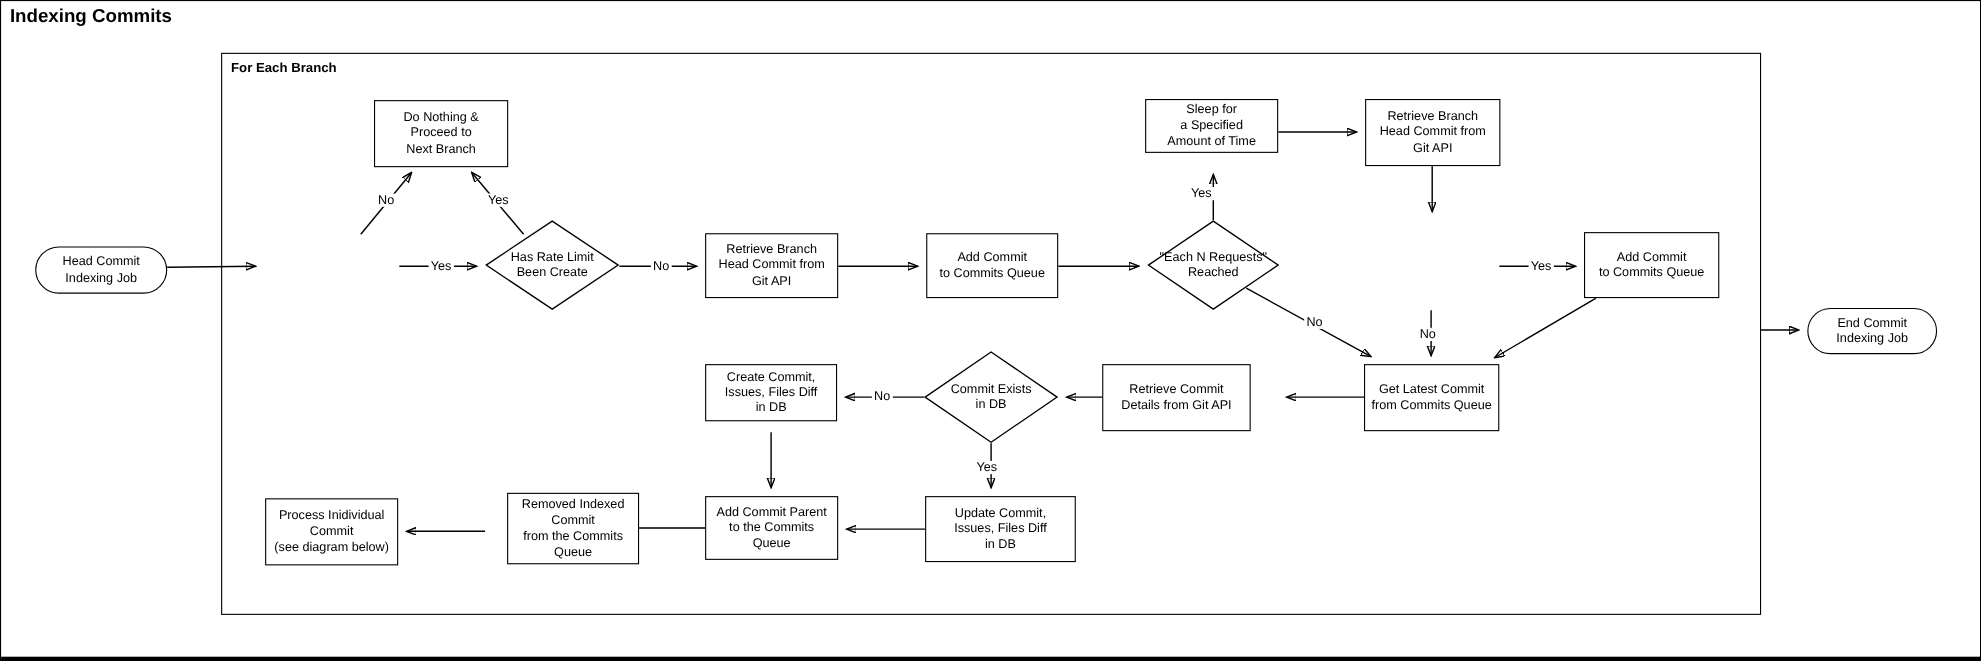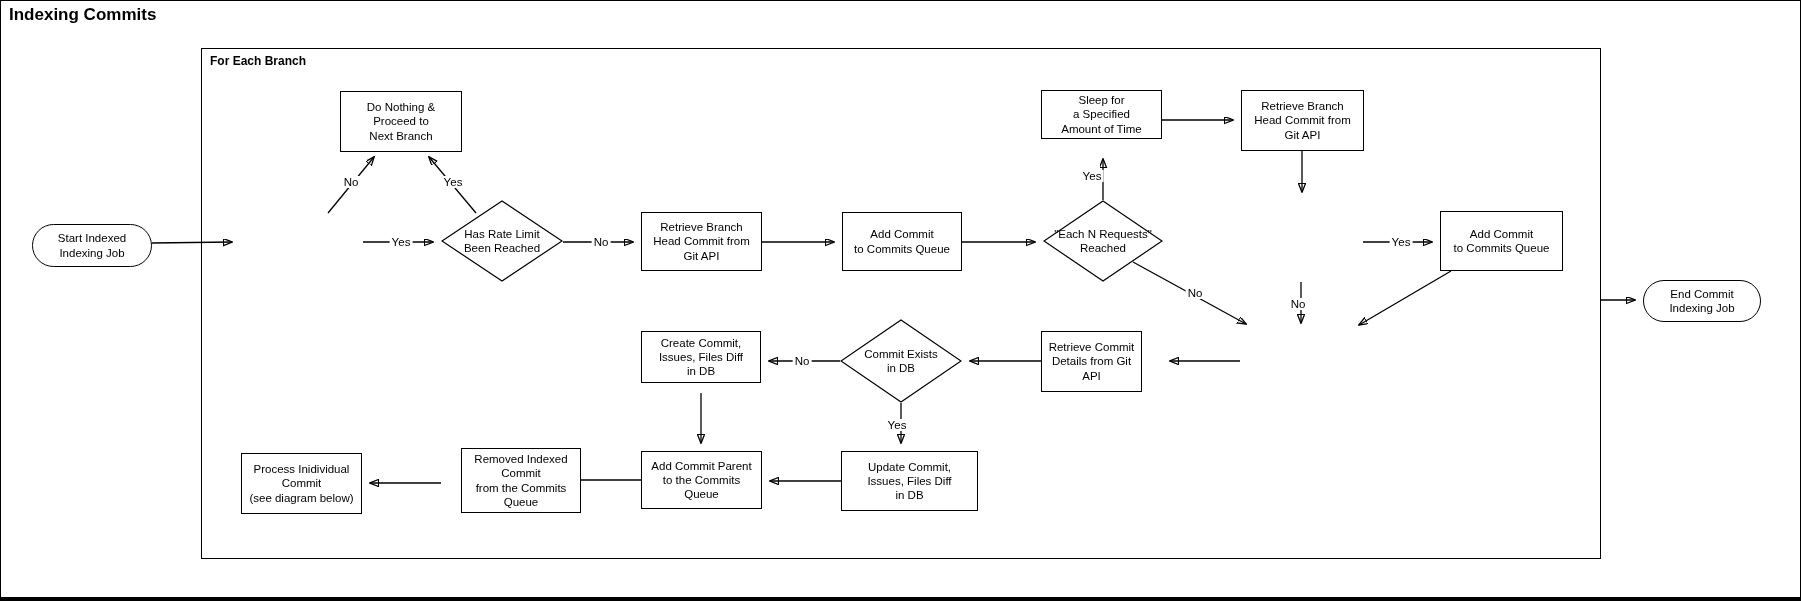--- a/index.html
+++ b/index.html
@@ -59,34 +59,34 @@
     <path d="M839,360 L768,360" marker-end="url(#arrow)"></path>
     <path d="M900,402 L900,442" marker-end="url(#arrow)"></path>
     <path d="M700,392 L700,442" marker-end="url(#arrow)"></path>
     <path d="M840,480 L769,480" marker-end="url(#arrow)"></path>
     <path d="M640,479 L570,479" marker-end="url(#arrow)"></path>
     <path d="M440,482 L369,482" marker-end="url(#arrow)"></path>
     <path d="M1600,299 L1634,299" marker-end="url(#arrow)"></path>
   </svg>
 
   <div class="node terminator" style="left:31px;top:223px;width:120px;height:43px">
-    <div class="nlabel">Start Indexed
+    <div class="nlabel">Head Commit
 Indexing Job</div>
   </div>
   <div class="node terminator" style="left:1642px;top:279px;width:118px;height:42px">
     <div class="nlabel">End Commit
 Indexing Job</div>
   </div>
 
   <div class="node diamond" style="left:440px;top:199px;width:122px;height:82px">
     <svg class="dshape" viewBox="0 0 122 82" preserveAspectRatio="none">
         <polygon points="61,1 121,41 61,81 1,41"></polygon>
       </svg>
     <div class="nlabel">Has Rate Limit
-Been Reached</div>
+Been Create</div>
   </div>
   <div class="node diamond" style="left:1042px;top:199px;width:120px;height:82px">
     <svg class="dshape" viewBox="0 0 120 82" preserveAspectRatio="none">
         <polygon points="60,1 119,41 60,81 1,41"></polygon>
       </svg>
     <div class="nlabel">"Each N Requests"
 Reached</div>
   </div>
   <div class="node diamond" style="left:839px;top:318px;width:122px;height:84px">
     <svg class="dshape" viewBox="0 0 122 84" preserveAspectRatio="none">
@@ -117,21 +117,25 @@
   </div>
   <div class="node process" style="left:1240px;top:89px;width:123px;height:61px">
     <div class="nlabel">Retrieve Branch
 Head Commit from
 Git API</div>
   </div>
   <div class="node process" style="left:1439px;top:210px;width:123px;height:60px">
     <div class="nlabel">Add Commit
 to Commits Queue</div>
   </div>
-  <div class="node process" style="left:1040px;top:330px;width:101px;height:61px">
+  <div class="node process" style="left:1239px;top:330px;width:123px;height:61px">
+    <div class="nlabel">Get Latest Commit
+from Commits Queue</div>
+  </div>
+  <div class="node process" style="left:1001px;top:330px;width:135px;height:61px">
     <div class="nlabel">Retrieve Commit
 Details from Git API</div>
   </div>
   <div class="node process" style="left:640px;top:330px;width:120px;height:52px">
     <div class="nlabel">Create Commit,
 Issues, Files Diff
 in DB</div>
   </div>
   <div class="node process" style="left:840px;top:450px;width:137px;height:60px">
     <div class="nlabel">Update Commit,

